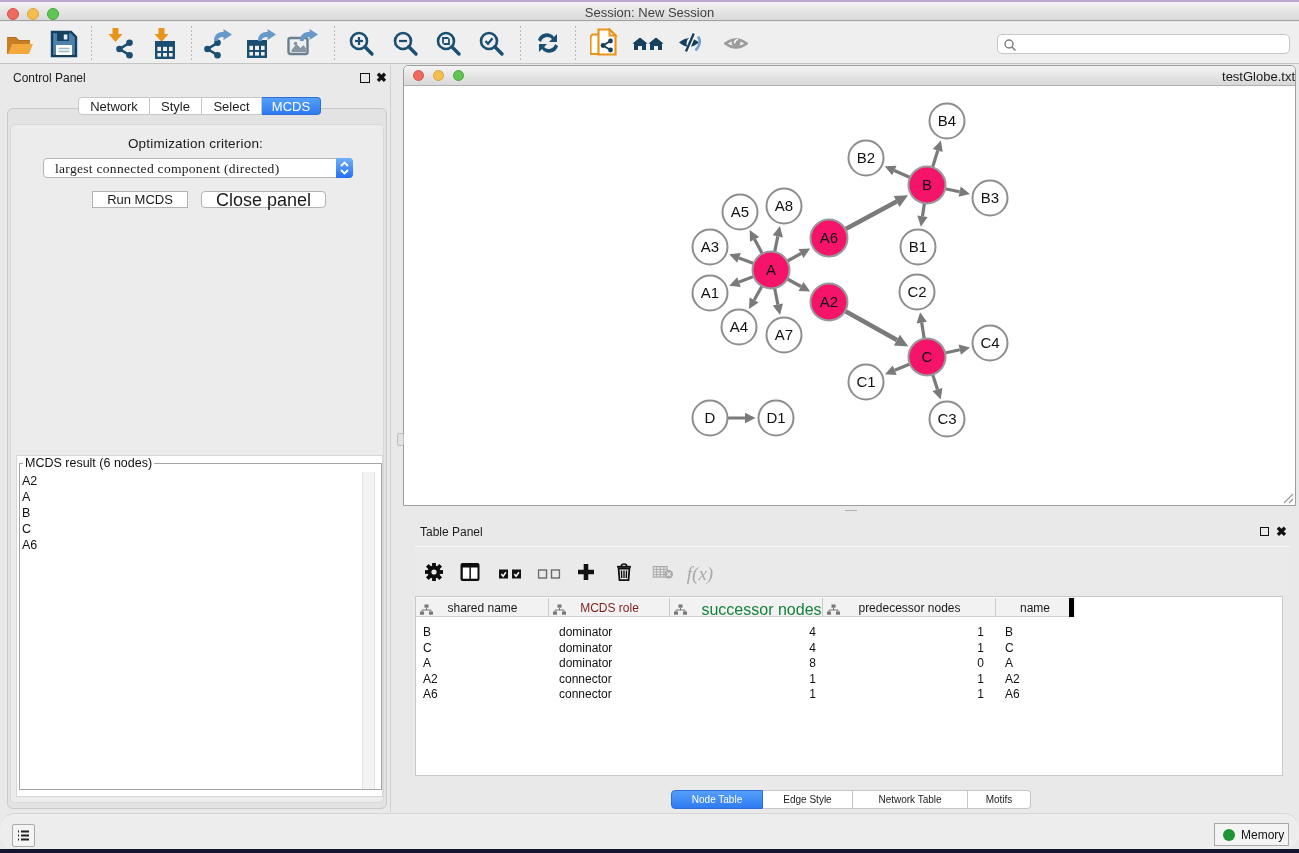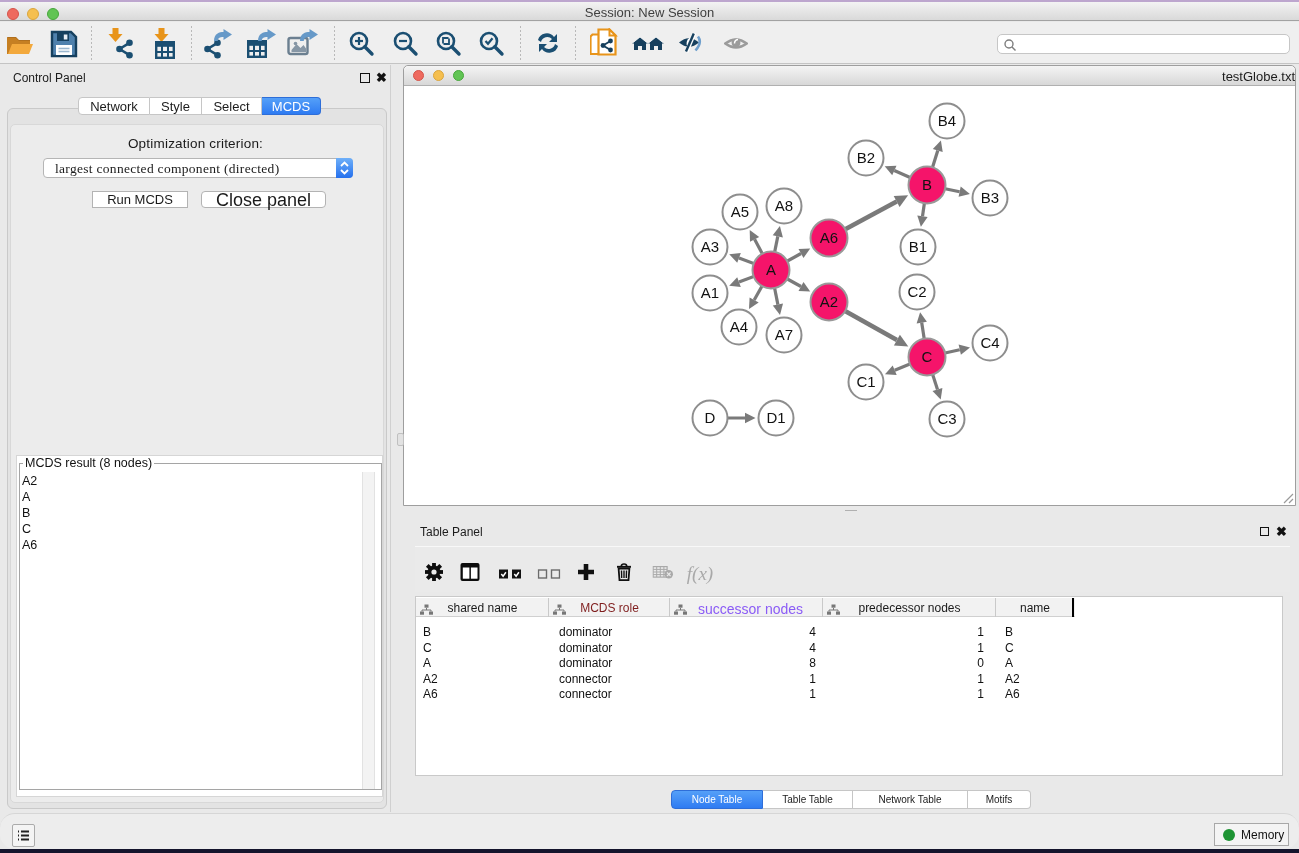--- a/index.html
+++ b/index.html
@@ -190,21 +190,21 @@
         </svg>
     </div>
   </div>
 
   <div class="abs" style="left:92px;top:126px;width:96px;height:17px;background:#fff;border:1px solid #b3b3b3;border-radius:0;text-align:center;line-height:16px;font-size:13px;color:#1a1a1a;">Run MCDS</div>
   <div class="abs" style="left:201px;top:126px;width:125px;height:17px;background:#fff;border:1px solid #b3b3b3;border-radius:4px;text-align:center;line-height:16px;font-size:18px;color:#1a1a1a;">Close panel</div>
 
   <div class="abs" style="left:16px;top:390px;width:367px;height:342px;background:#fff;border:1px solid #d6d6d6;">
 
     <div class="abs" style="left:2px;top:7px;width:363px;height:327px;border:1px solid #a5a5a5;"></div>
-    <div class="abs" style="left:6px;top:0px;background:#fff;padding:0 2px;font-size:12.5px;color:#111;">MCDS result (8 nodes)</div>
+    <div class="abs" style="left:6px;top:0px;background:#fff;padding:0 2px;font-size:12.5px;color:#111;">MCDS result (6 nodes)</div>
 
     <div class="abs" style="left:345px;top:16px;width:13px;height:317px;background:#f3f3f3;border-left:1px solid #e2e2e2;border-right:1px solid #e2e2e2;"></div>
     <div class="abs" style="left:5px;top:18px;font-size:12.5px;color:#111;line-height:15.9px;">A2<br>A<br>B<br>C<br>A6</div>
   </div>
 </div>
 
 <div class="abs" style="left:403px;top:65px;width:893px;height:441px;background:#fff;border:1px solid #9e9e9e;border-radius:5px 5px 0 0;">
   <div class="abs" style="left:0;top:0;width:891px;height:20px;background:linear-gradient(#f4f4f4,#d8d8d8);border-bottom:1px solid #b0b0b0;border-radius:5px 5px 0 0;">
     <div class="abs" style="left:9px;top:4px;width:11px;height:11px;border-radius:50%;background:#ee6a5f;border:1px solid #d5544a;"></div>
     <div class="abs" style="left:29px;top:4px;width:11px;height:11px;border-radius:50%;background:#f5bf4f;border:1px solid #dba53c;"></div>
@@ -393,34 +393,34 @@
         </div>
         <div style="position:absolute;left:254px;top:0;width:153px;height:19px;border-right:1px solid #c9c9c9;">
           <span style="position:absolute;left:4px;top:4px;"><svg width="13" height="12" viewBox="0 0 13 12">
               <g fill="#777">
                 <rect x="4.5" y="0.5" width="4" height="3.2"></rect>
                 <rect x="0" y="7.5" width="4" height="3.2"></rect>
                 <rect x="9" y="7.5" width="4" height="3.2"></rect>
               </g>
               <path d="M6.5 4 v2 M2 7.5 v-1.5 h9 v1.5" fill="none" stroke="#777" stroke-width="1"></path>
             </svg></span>
-          <div style="position:absolute;left:4px;top:3px;width:153px;text-align:center;font-size:14px;color:#8b5cf6;">successor nodes</div>
+          <div style="position:absolute;left:15px;top:3px;width:153px;text-align:center;font-size:16px;color:#15803d;">successor nodes</div>
         </div>
         <div style="position:absolute;left:407px;top:0;width:173px;height:19px;border-right:1px solid #c9c9c9;">
           <span style="position:absolute;left:4px;top:4px;"><svg width="13" height="12" viewBox="0 0 13 12">
               <g fill="#777">
                 <rect x="4.5" y="0.5" width="4" height="3.2"></rect>
                 <rect x="0" y="7.5" width="4" height="3.2"></rect>
                 <rect x="9" y="7.5" width="4" height="3.2"></rect>
               </g>
               <path d="M6.5 4 v2 M2 7.5 v-1.5 h9 v1.5" fill="none" stroke="#777" stroke-width="1"></path>
             </svg></span>
           <div style="position:absolute;left:0;top:3px;width:173px;text-align:center;font-size:12px;color:#1a1a1a;">predecessor nodes</div>
         </div>
-        <div style="position:absolute;left:580px;top:0;width:78px;height:19px;border-right:2px solid #000000;">
+        <div style="position:absolute;left:580px;top:0;width:78px;height:19px;border-right:5px solid #000000;">
           <div style="position:absolute;left:0;top:3px;width:78px;text-align:center;font-size:12px;color:#1a1a1a;">name</div>
         </div>
       </div>
     <div class="abs" id="tbody" style="left:0;top:26px;width:866px;height:150px;">
         <div style="position:absolute;left:0;top:2px;width:866px;height:16px;font-size:12px;color:#111;">
 <span style="position:absolute;left:7px;">B</span>
 <span style="position:absolute;left:143px;">dominator</span>
 <span style="position:absolute;left:254px;width:146px;text-align:right;">4</span>
 <span style="position:absolute;left:407px;width:161px;text-align:right;">1</span>
 <span style="position:absolute;left:589px;">B</span>
@@ -451,21 +451,21 @@
 <span style="position:absolute;left:143px;">connector</span>
 <span style="position:absolute;left:254px;width:146px;text-align:right;">1</span>
 <span style="position:absolute;left:407px;width:161px;text-align:right;">1</span>
 <span style="position:absolute;left:589px;">A6</span>
 </div>
       </div>
   </div>
 
   <div class="abs" style="left:279px;top:279px;height:19px;display:flex;font-size:10px;">
     <div style="width:92px;background:linear-gradient(#55a0f8,#2e7bf2);border:1px solid #2e6ed8;border-radius:4px 0 0 4px;text-align:center;line-height:18px;color:#fff;">Node Table</div>
-    <div style="width:90px;background:#fff;border:1px solid #c6c6c6;border-left:none;text-align:center;line-height:18px;color:#1c1c1c;">Table Table</div>
+    <div style="width:90px;background:#fff;border:1px solid #c6c6c6;border-left:none;text-align:center;line-height:18px;color:#1c1c1c;">Edge Style</div>
     <div style="width:115px;background:#fff;border:1px solid #c6c6c6;border-left:none;text-align:center;line-height:18px;color:#1c1c1c;">Network Table</div>
     <div style="width:63px;background:#fff;border:1px solid #c6c6c6;border-left:none;border-radius:0 4px 4px 0;text-align:center;line-height:18px;color:#1c1c1c;">Motifs</div>
   </div>
 </div>
 
 <div class="abs" style="left:0;top:813px;width:1299px;height:36px;background:#ededed;border-top:1px solid #d6d6d6;border-radius:15px;">
   <div class="abs" style="left:12px;top:10px;width:23px;height:23px;background:#f4f4f4;border:1px solid #ababab;border-radius:2px;">
     <svg width="21" height="21" viewBox="0 0 21 21">
         <g stroke="#222" stroke-width="2">
           <line x1="5" y1="6.5" x2="6" y2="6.5"></line>

